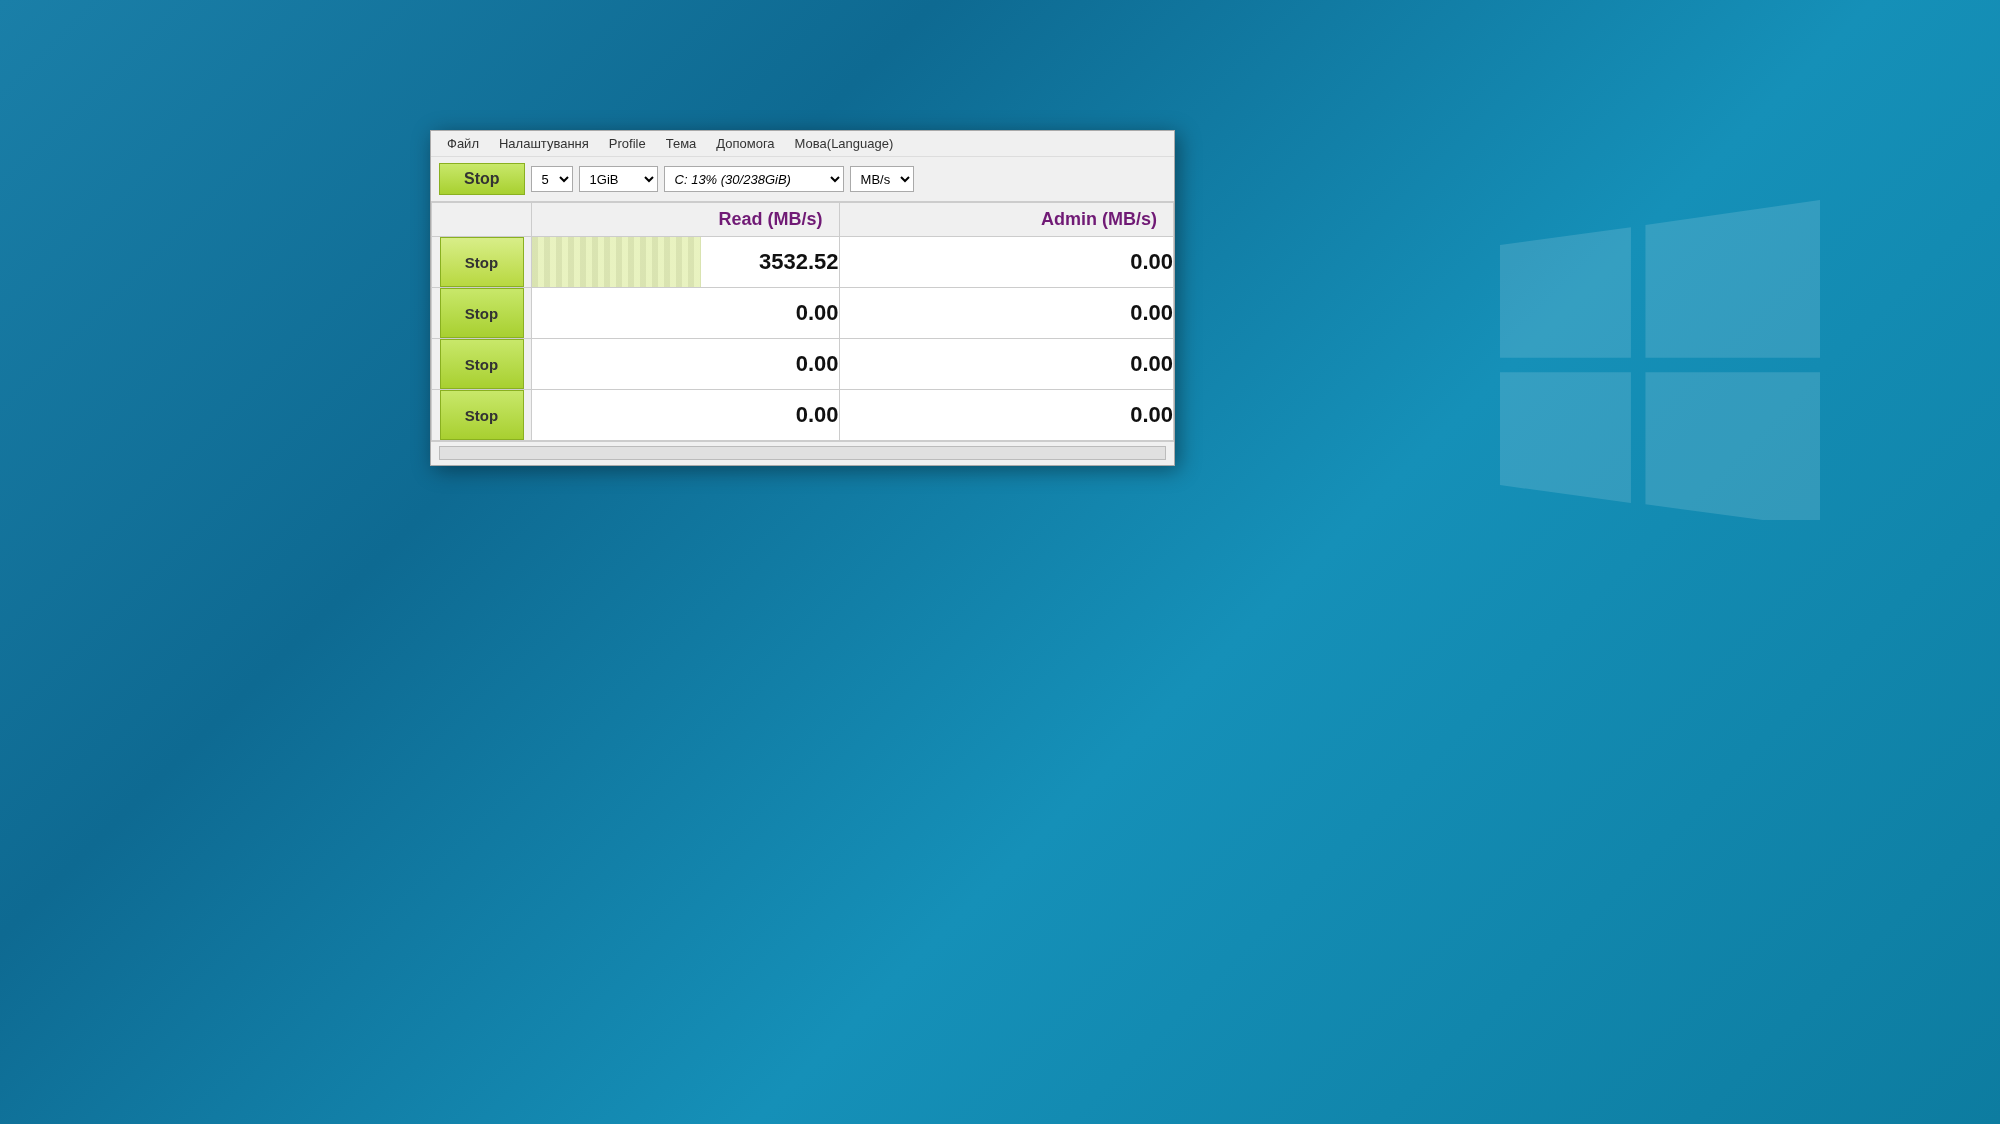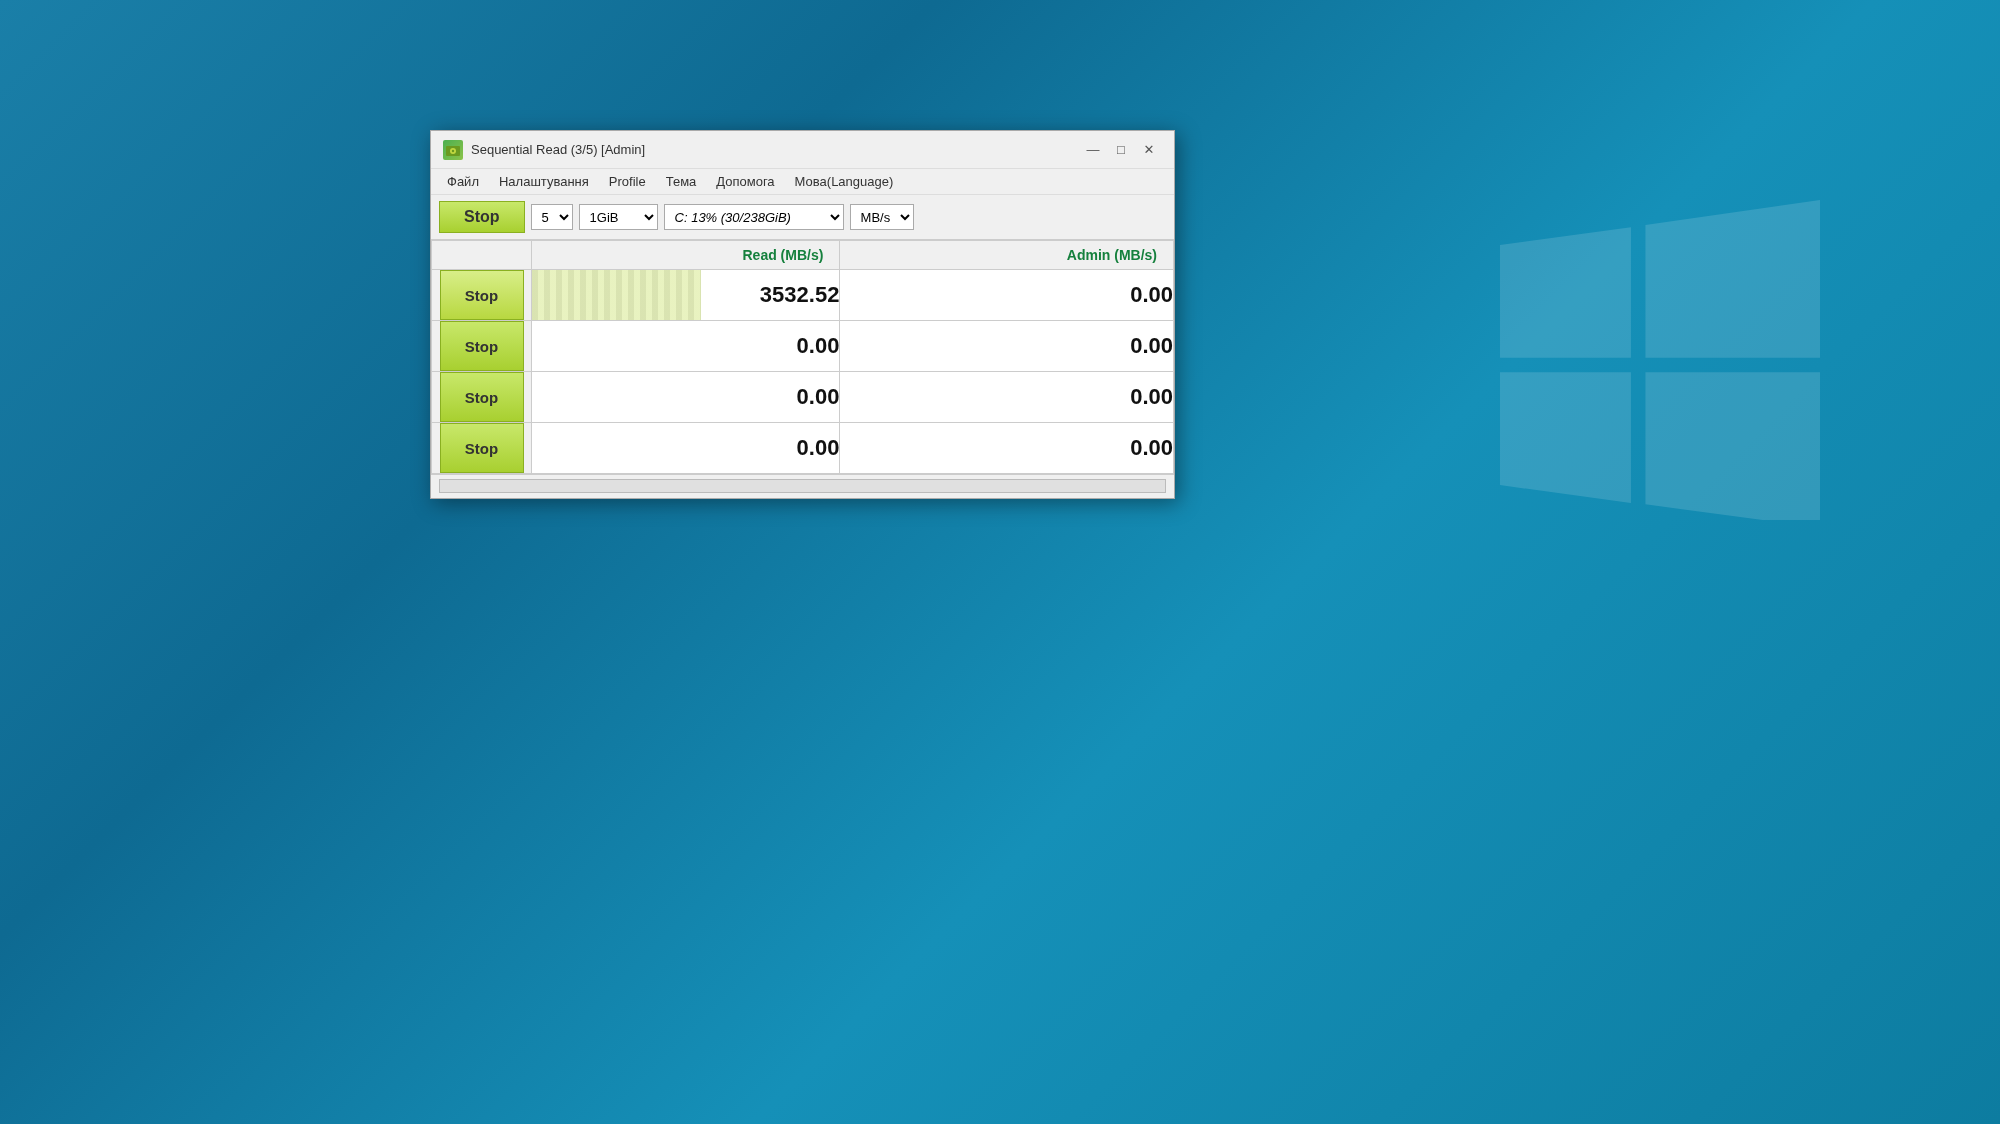--- a/index.html
+++ b/index.html
@@ -140,23 +140,23 @@
     }
 
     
     .data-table {
       width: 100%;
       border-collapse: collapse;
     }
 
     .table-header-row th {
       padding: 6px 16px;
-      font-size: 14px;
-      font-weight: bold;
-      color: #15803d;
+      font-size: 18px;
+      font-weight: bold;
+      color: #701a75;
       background: #f0f0f0;
       border: 1px solid #ccc;
       text-align: right;
     }
 
     .table-header-row th:first-child {
       text-align: center;
       width: 100px;
     }
 
@@ -243,37 +243,20 @@
   <svg viewBox="0 0 88 88" fill="rgba(255,255,255,0.9)">
     <polygon points="0,12.4 36,7.5 36,43.4 0,43.4"></polygon>
     <polygon points="40,6.9 88,0 88,43.4 40,43.4"></polygon>
     <polygon points="0,47.4 36,47.4 36,83.3 0,78.4"></polygon>
     <polygon points="40,47.4 88,47.4 88,90.1 40,83.7"></polygon>
   </svg>
 </div>
 
 <div class="app-window">
 
-  <div class="title-bar">
-    <div class="title-bar-left">
-      <div class="app-icon">
-        <svg width="16" height="16" viewBox="0 0 16 16">
-          <rect x="1" y="4" width="14" height="10" rx="1" fill="#6a9a20"></rect>
-          <ellipse cx="8" cy="9" rx="3" ry="3" fill="#c0d840"></ellipse>
-          <ellipse cx="8" cy="9" rx="1.2" ry="1.2" fill="#6a9a20"></ellipse>
-        </svg>
-      </div>
-      <span class="title-text">Sequential Read (3/5) [Admin]</span>
-    </div>
-    <div class="title-controls">
-      <button class="title-btn">—</button>
-      <button class="title-btn">□</button>
-      <button class="title-btn close-btn">✕</button>
-    </div>
-  </div>
 
   <div class="menu-bar">
     <span class="menu-item">Файл</span>
     <span class="menu-item">Налаштування</span>
     <span class="menu-item">Profile</span>
     <span class="menu-item">Тема</span>
     <span class="menu-item">Допомога</span>
     <span class="menu-item">Мова(Language)</span>
   </div>
 

